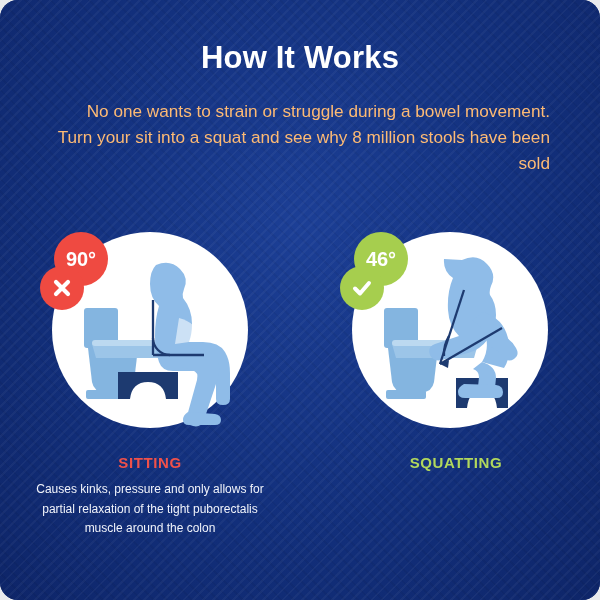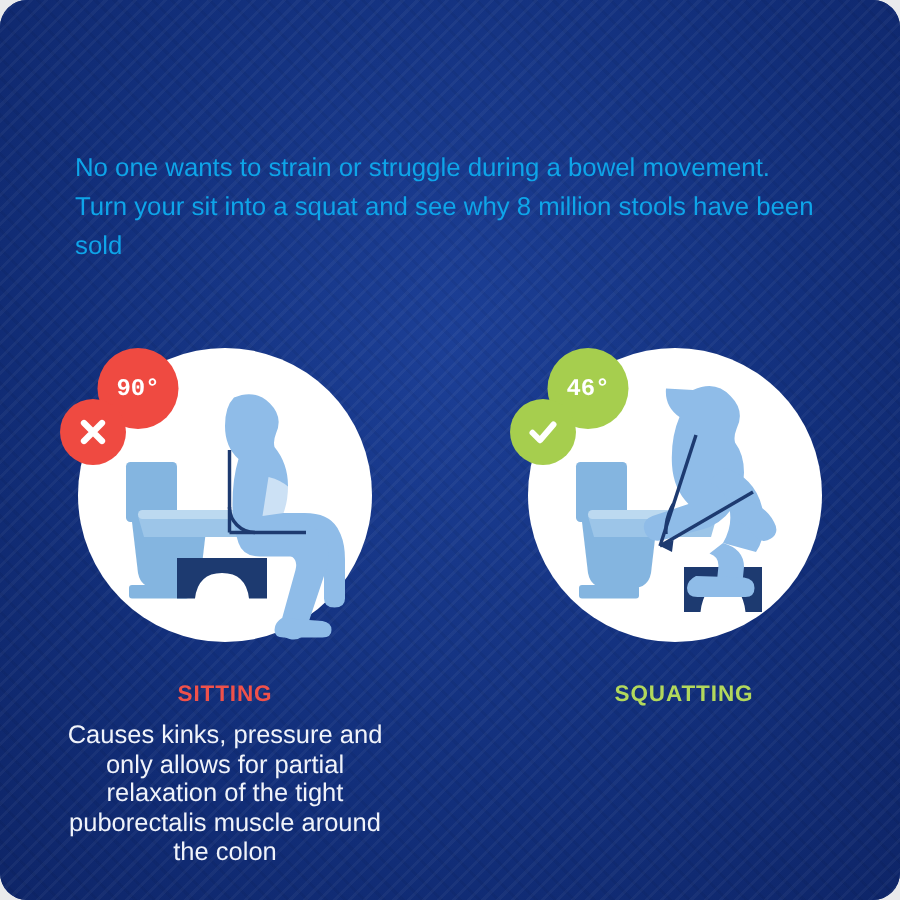--- a/index.html
+++ b/index.html
@@ -61,22 +61,22 @@
     font-weight: bold;
     letter-spacing: 0.2px;
   }
 
   .subtitle {
     position: absolute;
     top: 98px;
     left: 50%;
     transform: translateX(-50%);
     width: 500px;
-    text-align: left;
-    color: #0ea5e9;
+    text-align: right;
+    color: #fdba74;
     font-size: 17.2px;
     line-height: 26px;
     font-weight: normal;
   }
 
   .panels {
     position: absolute;
     top: 232px;
     left: 0;
     width: 100%;
@@ -117,24 +117,23 @@
     display: flex;
     align-items: center;
     justify-content: center;
     color: #ffffff;
     font-weight: bold;
     z-index: 4;
   }
   .badge-angle {
     width: 54px;
     height: 54px;
-    left: 13px;
+    left: 2px;
     top: 0px;
-    font-size: 16px;
-    font-family: Liberation Mono, monospace;
+    font-size: 20px;
   }
   .badge-mark {
     width: 44px;
     height: 44px;
     left: -12px;
     top: 34px;
     font-size: 21px;
   }
   .badge-mark svg { display: block; }
 
@@ -143,32 +142,33 @@
     font-size: 15px;
     font-weight: bold;
     letter-spacing: 0.6px;
     text-align: center;
   }
   .caption-body {
     margin-top: 9px;
     width: 232px;
     text-align: center;
     color: #f0f3fa;
-    font-size: 17px;
+    font-size: 12px;
     line-height: 19.5px;
   }
 </style>
 </head>
 <body>
 
 <div class="infographic">
   <div class="bg-texture"></div>
 
   <div class="content">
 
+    <div class="title">How It Works</div>
     <div class="subtitle">No one wants to strain or struggle during a bowel movement. Turn your sit into a squat and see why 8 million stools have been sold</div>
 
     <div class="panels">
 
       <div class="panel">
         <div class="circle-wrap">
           <div class="circle"></div>
 
           <svg class="figure-svg" viewBox="0 0 196 196">
 

